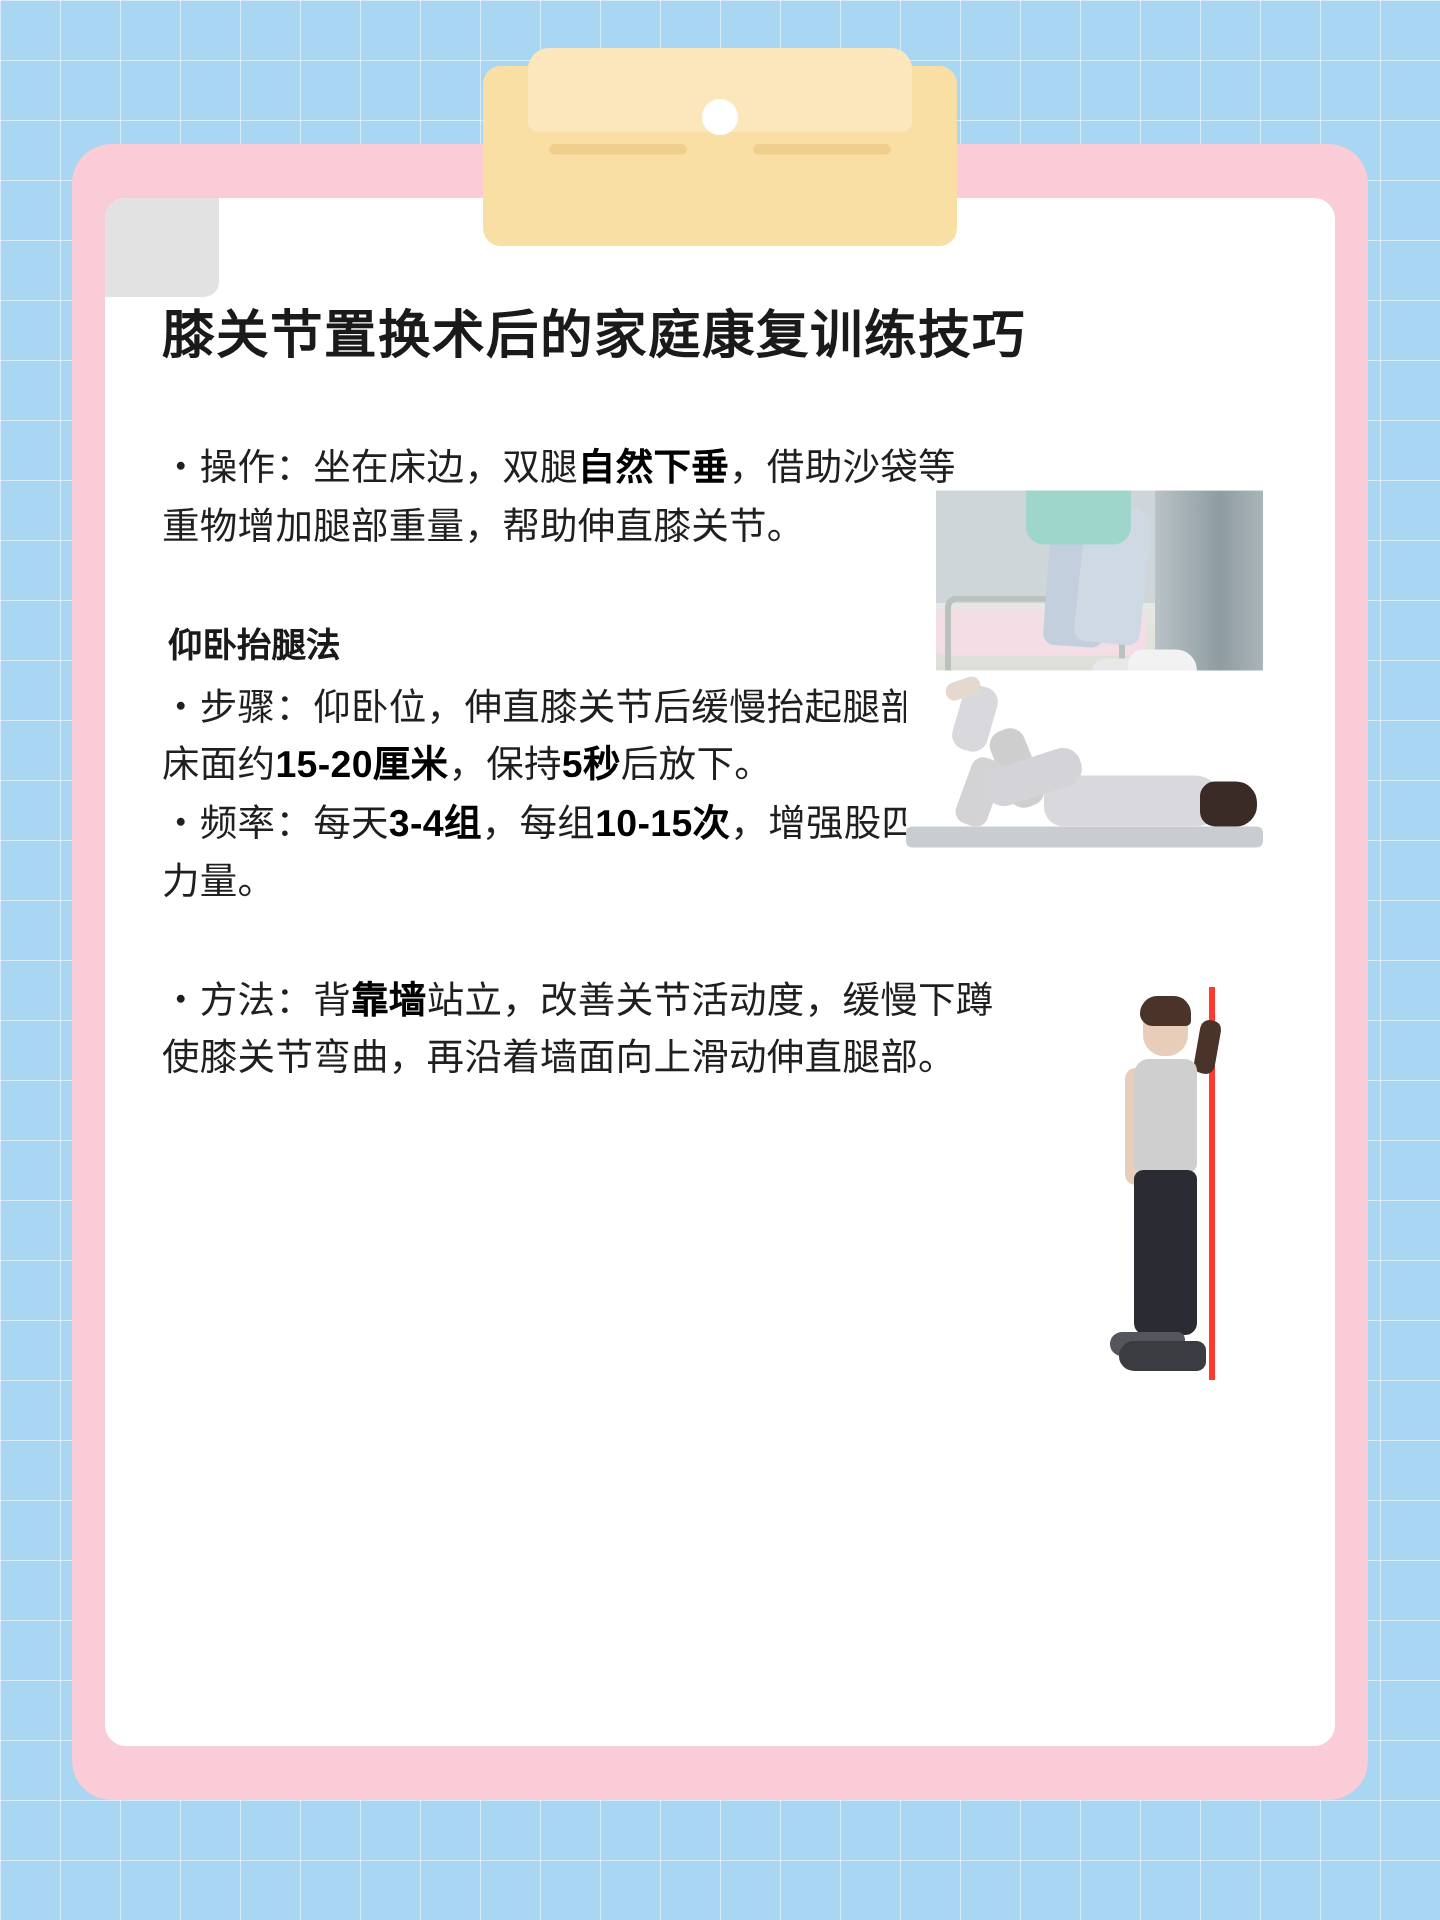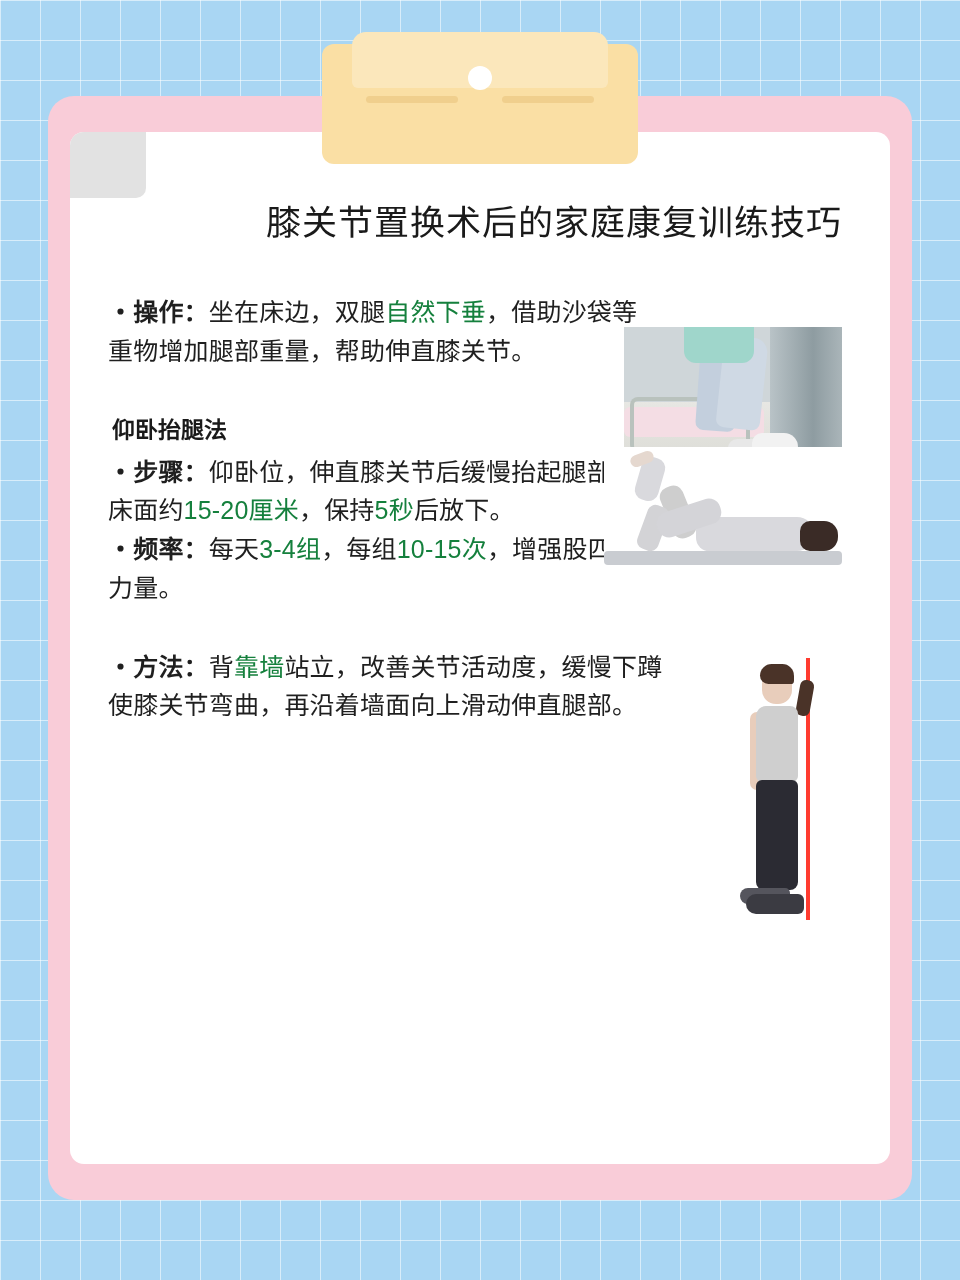--- a/index.html
+++ b/index.html
@@ -101,43 +101,43 @@
     position: absolute;
     left: 70px;
     top: 132px;
     width: 820px;
     height: 1032px;
     padding: 62px 48px 0 38px;
   }
 
   #title {
     font-size: 35px;
-    font-weight: normal;
+    font-weight: bold;
     color: #1a1a1a;
-    text-align: right;
+    text-align: left;
     letter-spacing: 1px;
     margin-bottom: 48px;
   }
 
   .section { position: relative; margin-bottom: 40px; }
   .section-heading {
     font-size: 23px;
     font-weight: bold;
     color: #1a1a1a;
     margin-bottom: 8px;
     padding-left: 4px;
   }
   .para {
     font-size: 25px;
     line-height: 1.55;
     color: #1f1f1f;
     letter-spacing: 0.2px;
   }
-  .para .lbl { font-weight: bold; }
-  .hl { color: #15803d; }
+  .para .lbl { font-weight: normal; }
+  .hl { color: #000000; font-weight: bold; }
 
   
   .text-col-narrow { width: 540px; }
   .text-col-mid    { width: 560px; }
   .text-col-wide   { width: 560px; }
 
   
   .photo {
     position: absolute;
     overflow: hidden;

